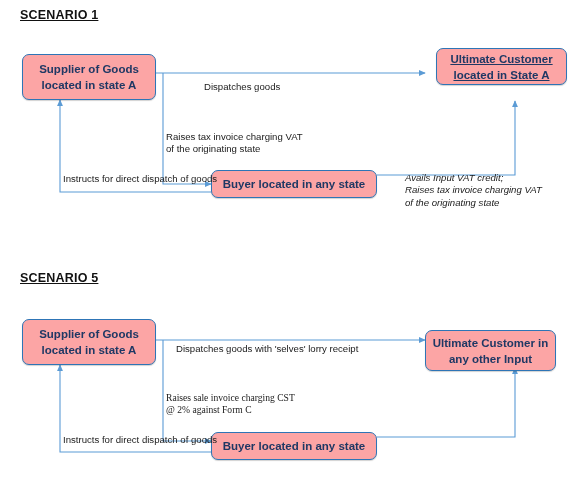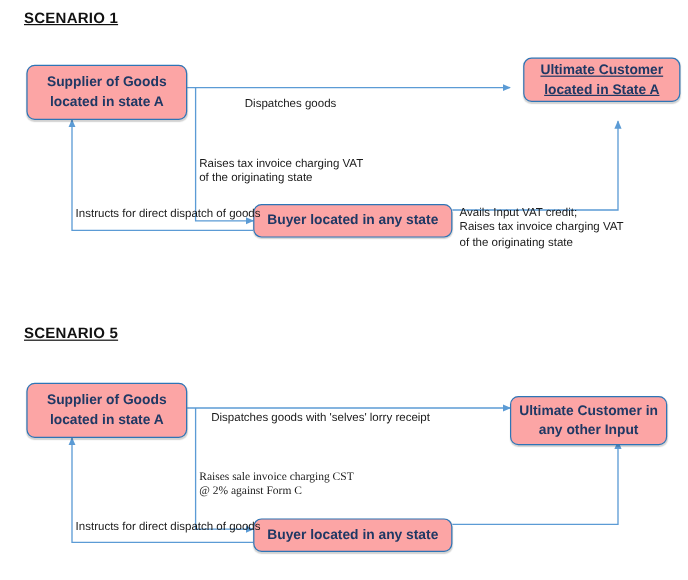--- a/index.html
+++ b/index.html
@@ -119,21 +119,21 @@
     <span>Buyer located in any state</span>
   </div>
 
   <div class="edge-label" style="left:204px; top:81px;">Dispatches goods</div>
 
   <div class="edge-label" style="left:166px; top:131px;">Raises tax invoice charging VAT
 of the originating state</div>
 
   <div class="edge-label" style="left:63px; top:173px;">Instructs for direct dispatch of goods</div>
 
-  <div class="edge-label" style="left:383px; top:172px;">Avails Input VAT credit;
+  <div class="edge-label" style="left:405px; top:172px;font-style:italic;">Avails Input VAT credit;
 Raises tax invoice charging VAT
 of the originating state</div>
 
   <div class="scenario-title" style="left:20px; top:271px;">SCENARIO 5</div>
 
   <div class="node" style="left:22px; top:319px; width:134px; height:46px;">
     <span>
       <span>Supplier of Goods</span>
       <span>located in state A</span>
     </span>

